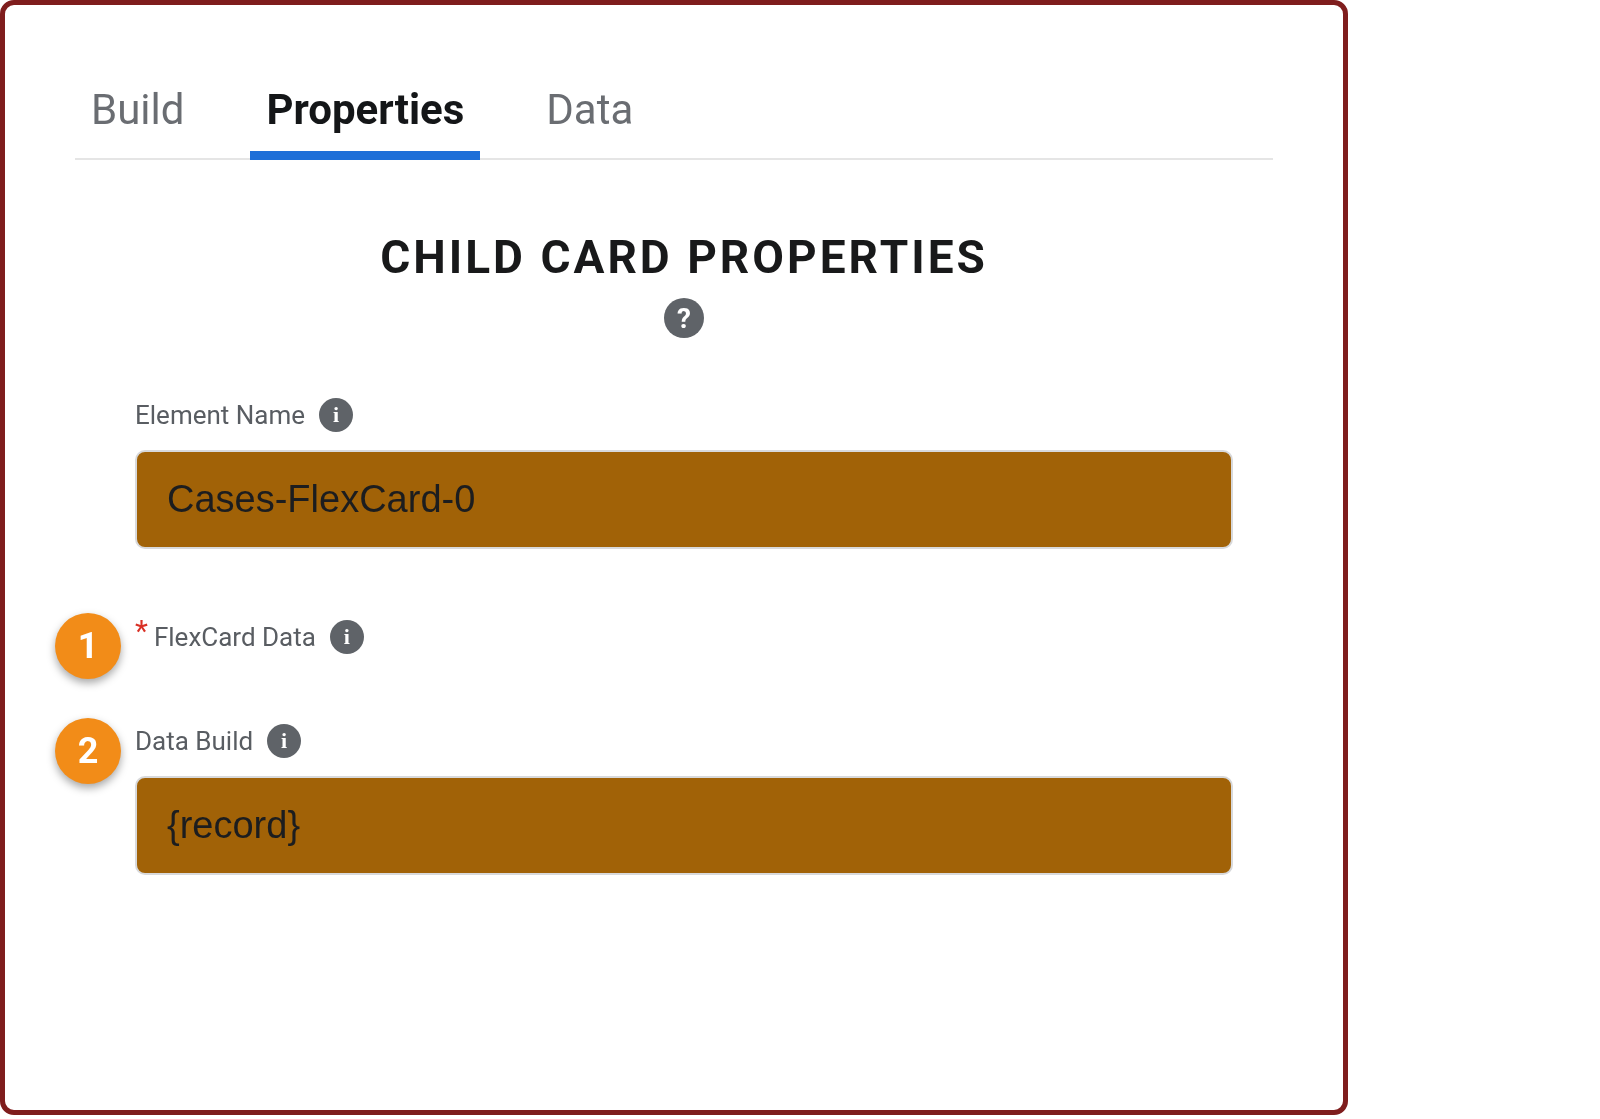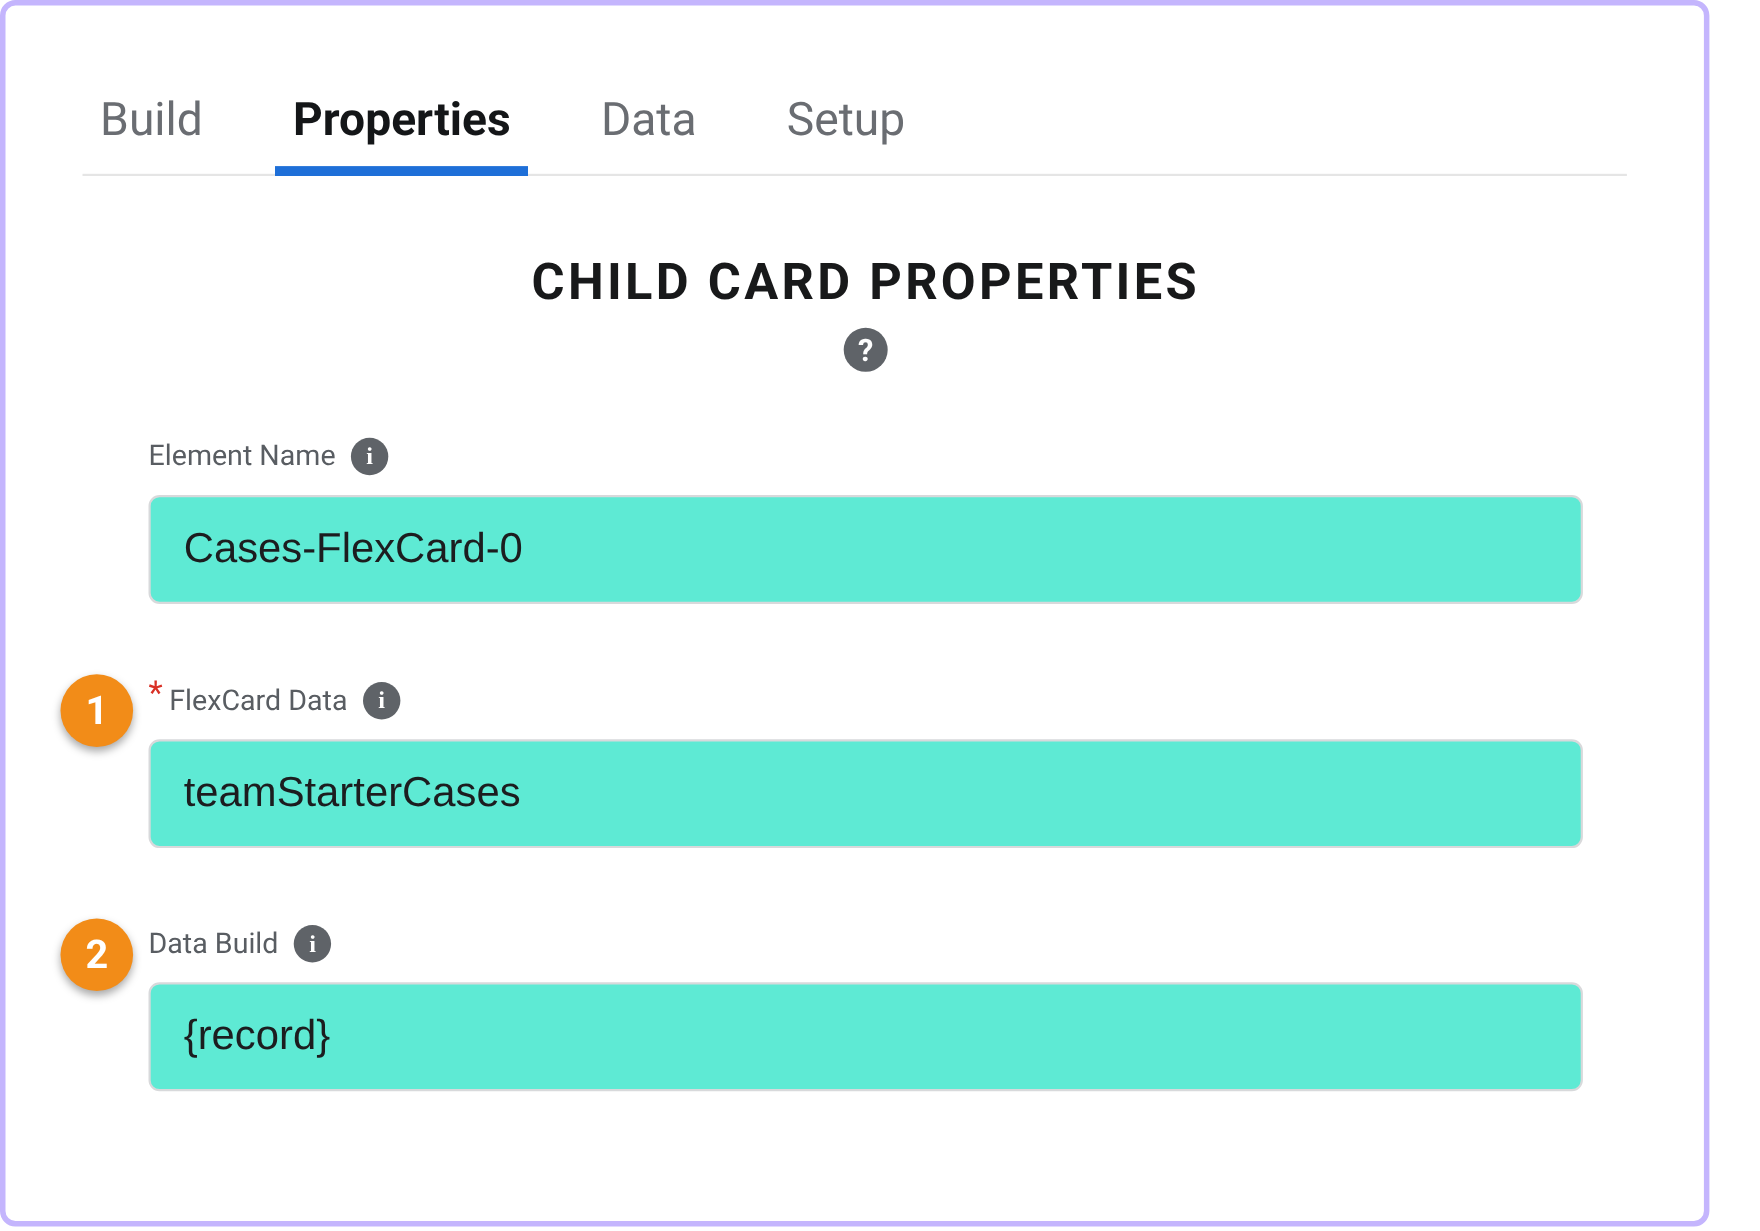--- a/index.html
+++ b/index.html
@@ -4,23 +4,23 @@
 <style>
   * { box-sizing: border-box; }
   html, body { margin: 0; padding: 0; }
   body {
     font-family: -apple-system, BlinkMacSystemFont, "Segoe UI", Roboto, Helvetica, Arial, sans-serif;
     background: #fff;
     width: 1600px;
     height: 1119px;
   }
   .frame {
-    border: 5px solid #c4b5fd;
+    border: 5px solid #7f1d1d;
     border-radius: 14px;
-    width: 1554px;
+    width: 1348px;
     height: 1115px;
     margin: 0;
     padding: 80px 70px 40px 70px;
     position: relative;
     background: #fff;
   }
   .tabs {
     display: flex;
     gap: 70px;
     border-bottom: 2px solid #e5e5e5;
@@ -113,21 +113,21 @@
     top: -6px;
   }
   .text-input {
     width: 100%;
     font-size: 38px;
     color: #1c1d1f;
     padding: 26px 30px;
     border: 2px solid #d8d9db;
     border-radius: 10px;
     outline: none;
-    background: #5eead4;
+    background: #a16207;
   }
   .callout-badge {
     position: absolute;
     left: -80px;
     width: 66px;
     height: 66px;
     border-radius: 50%;
     background: #f28c18;
     color: #fff;
     font-size: 36px;
@@ -140,21 +140,20 @@
 </style>
 </head>
 <body>
 
 <div class="frame">
 
   <div class="tabs">
     <div class="tab">Build</div>
     <div class="tab active">Properties</div>
     <div class="tab">Data</div>
-    <div class="tab">Setup</div>
   </div>
 
   <div class="content">
 
     <div class="section-title-row">
       <span class="section-title">CHILD CARD PROPERTIES</span>
       <span class="help-icon">?</span>
     </div>
 
     <div class="field">
@@ -165,21 +164,20 @@
       <input class="text-input" type="text" value="Cases-FlexCard-0" style="">
     </div>
 
     <div class="field">
       <div class="callout-badge" style="top:-6px">1</div>
       <div class="label-row">
         <span class="required-mark">*</span>
         <span class="field-label">FlexCard Data</span>
         <span class="info-icon">i</span>
       </div>
-      <input class="text-input" type="text" value="teamStarterCases" style="">
     </div>
 
     <div class="field">
       <div class="callout-badge" style="top:-6px">2</div>
       <div class="label-row">
         <span class="field-label">Data Build</span>
         <span class="info-icon">i</span>
       </div>
       <input class="text-input" type="text" value="{record}" style="">
     </div>

